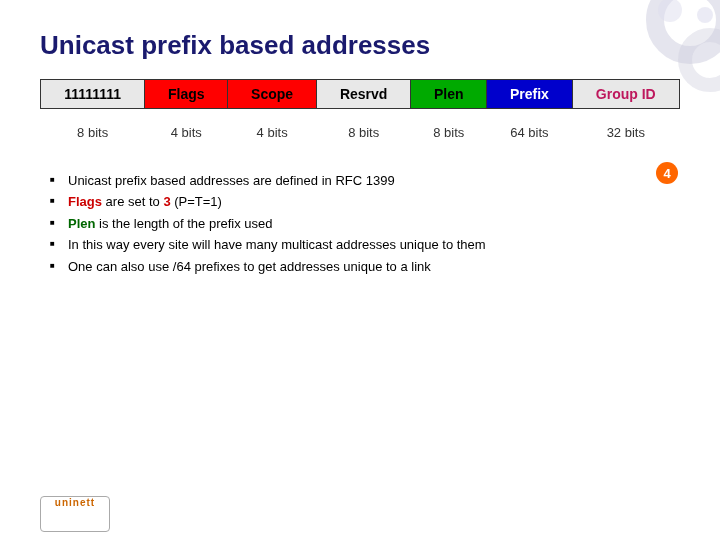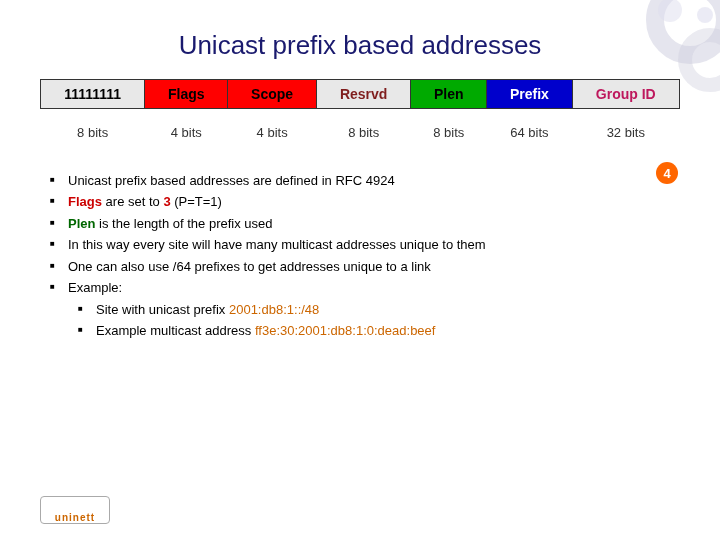--- a/index.html
+++ b/index.html
@@ -26,23 +26,23 @@
       position: absolute;
       top: 0;
       right: 0;
       width: 120px;
       height: 120px;
       pointer-events: none;
     }
 
     .title {
       font-size: 26px;
-      font-weight: normal;
+      font-weight: bold;
       color: #1a1a6e;
-      text-align: center;
+      text-align: left;
       margin-bottom: 18px;
       margin-top: 10px;
     }
 
     
     .addr-table {
       width: 100%;
       border-collapse: collapse;
       margin-bottom: 4px;
     }
@@ -51,21 +51,21 @@
       border: 1px solid #333;
       text-align: center;
       padding: 6px 21px;
       font-size: 14px;
       font-weight: bold;
     }
 
     .cell-11111111 { background: #e8e8e8; color: #000; }
     .cell-flags { background: #ff0000; color: #000; }
     .cell-scope { background: #ff0000; color: #000; }
-    .cell-resrvd { background: #e8e8e8; color: #7f1d1d; }
+    .cell-resrvd { background: #e8e8e8; color: #000000; }
     .cell-plen { background: #00aa00; color: #000; }
     .cell-prefix { background: #0000cc; color: #ffffff; }
     .cell-groupid { background: #e8e8e8; color: #be185d; }
 
     .bits-row td {
       border: none;
       font-size: 13px;
       font-weight: normal;
       color: #333;
       padding: 16px 4px;
@@ -146,23 +146,23 @@
       left: 40px;
       width: 70px;
       height: 28px;
     }
 
     .logo-inner {
       background: #ffffff;
       border: 1.5px solid #aaa;
       border-radius: 4px;
       width: 70px;
-      height: 28px;
+      height: 36px;
       display: flex;
-      align-items: flex-end;
+      align-items: flex-start;
       justify-content: center;
       font-size: 10px;
       font-weight: bold;
       color: #cc6600;
       letter-spacing: 1px;
     }
   </style>
 </head>
 <body>
 
@@ -195,31 +195,25 @@
       <td>8 bits</td>
       <td>8 bits</td>
       <td>64 bits</td>
       <td>32 bits</td>
     </tr>
   </tbody>
     </table>
 
   <div class="bullet-section">
     <ul>
-      <li>Unicast prefix based addresses are defined in RFC 4924</li>
+      <li>Unicast prefix based addresses are defined in RFC 1399</li>
       <li><span class="text-red">Flags</span> are set to <span class="text-red">3</span> (P=T=1)</li>
       <li><span class="text-green">Plen</span> is the length of the prefix used</li>
       <li>In this way every site will have many multicast addresses unique to them</li>
       <li>One can also use /64 prefixes to get addresses unique to a link</li>
-      <li>Example:
-        <ul class="sub-ul">
-          <li>Site with unicast prefix <span class="text-orange">2001:db8:1::/48</span></li>
-          <li>Example multicast address <span class="text-orange">ff3e:30:2001:db8:1:0:dead:beef</span></li>
-        </ul>
-      </li>
     </ul>
   </div>
 
   <div class="badge">4</div>
 
   <div class="logo">
     <div class="logo-inner">
       <span>uninett</span>
     </div>
   </div>

